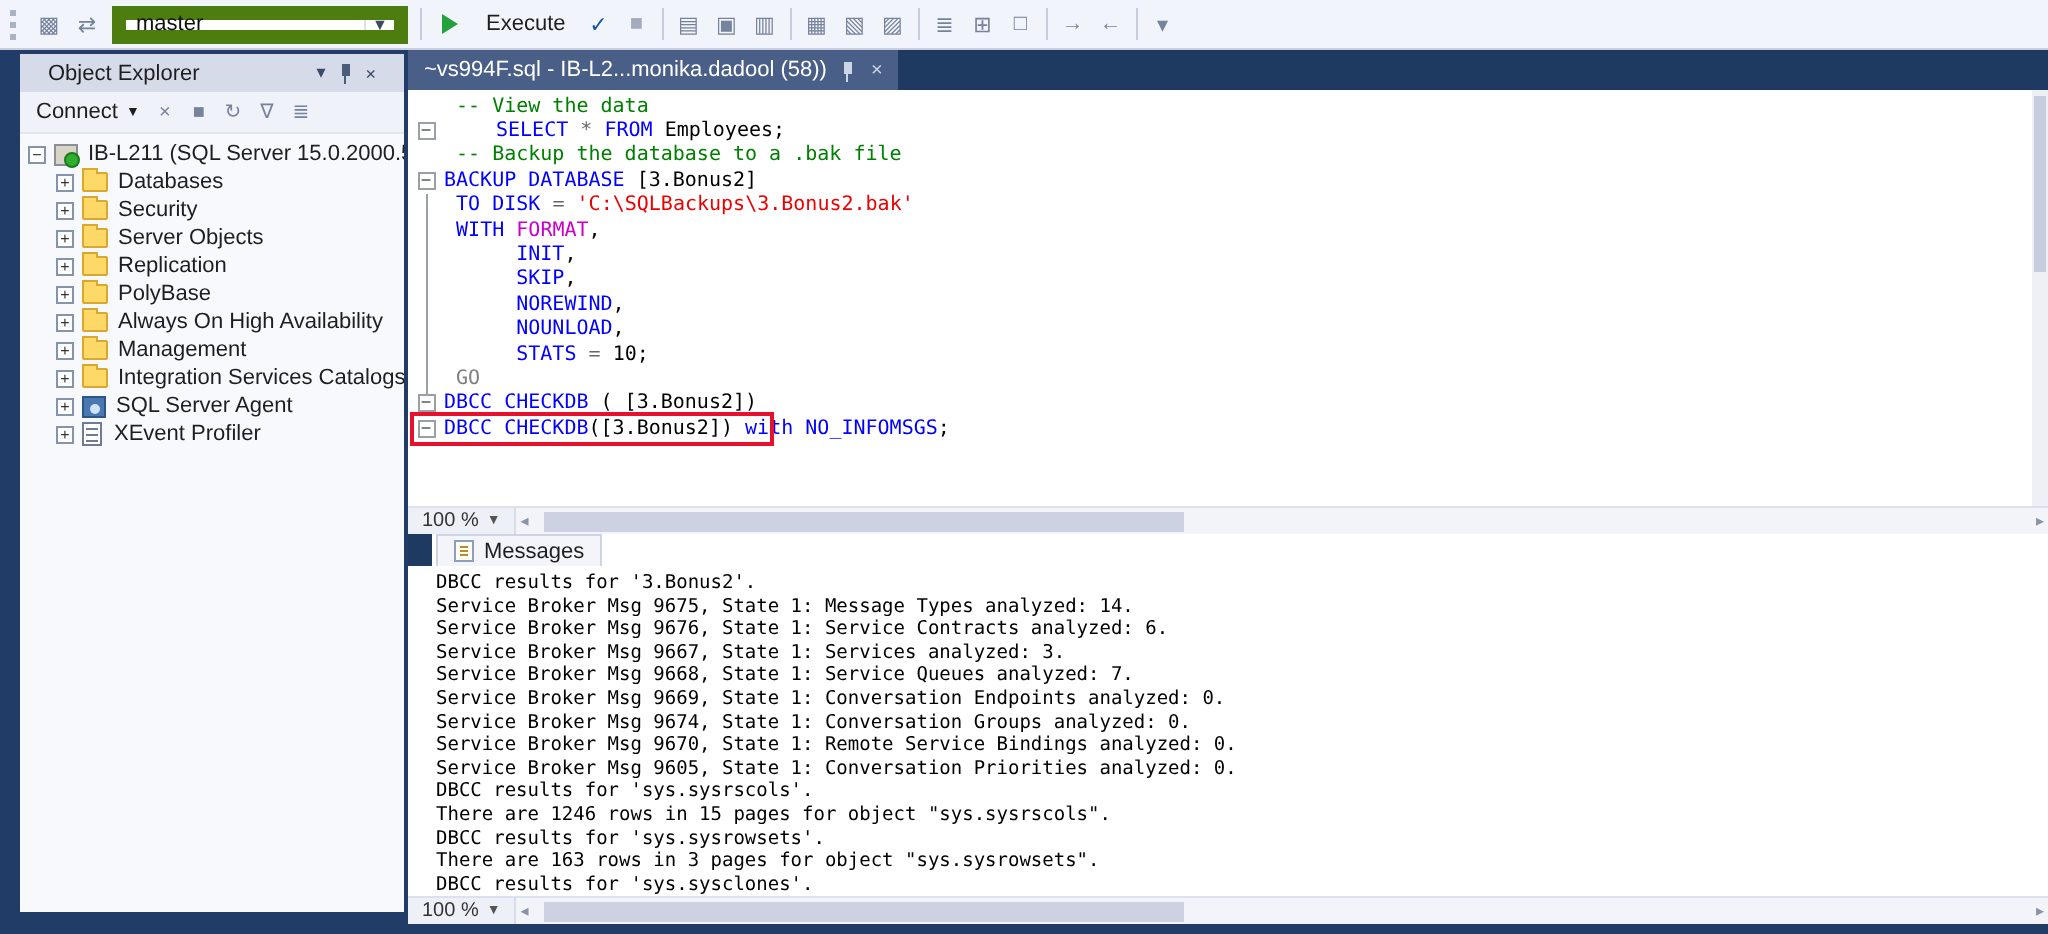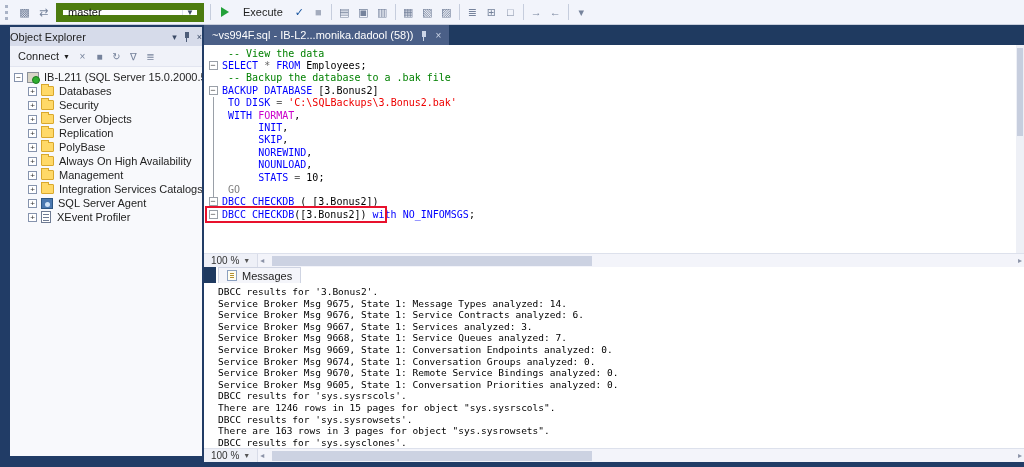--- a/index.html
+++ b/index.html
@@ -18,21 +18,21 @@
             align-items:center;padding-left:5px;margin:0 3px;color:#111}
   #db-combo .arrow{margin-left:auto;width:15px;height:100%;display:flex;align-items:center;
                    justify-content:center;color:#3c4a66;font-size:8px;border-left:1px solid #dbe0ec}
   #execute-btn{display:flex;align-items:center;gap:14px;height:20px;padding:0 7px;color:#1e1e1e}
   #execute-btn .play{width:0;height:0;border-left:8px solid #23a13a;
                      border-top:5px solid transparent;border-bottom:5px solid transparent}
 
   
   #object-explorer{position:absolute;left:10px;top:27px;width:192px;height:429px;
                    background:#f8f9fc;display:flex;flex-direction:column;overflow:hidden}
-  #oe-header{height:19px;background:#d6dbea;display:flex;align-items:center;padding:0 0;flex:none}
+  #oe-header{height:19px;background:#d6dbea;display:flex;align-items:center;padding:0 14px;flex:none}
   #oe-header .hicons{margin-left:auto;display:flex;align-items:center;gap:6px;color:#3b4a66;font-size:9px}
   .pin-icon{position:relative;width:8px;height:11px}
   .pin-icon::before{content:"";position:absolute;left:2px;top:1px;width:4px;height:6px;background:#4d5c78}
   .pin-icon::after{content:"";position:absolute;left:3px;top:7px;width:1px;height:4px;background:#4d5c78}
   #oe-toolbar{height:21px;background:#f0f2f9;border-bottom:1px solid #e2e5f0;display:flex;
               align-items:center;padding:0 4px;flex:none}
   #oe-toolbar .connect{display:flex;align-items:center;gap:4px;padding:0 4px;color:#1e1e1e}
   #oe-toolbar .tbicon{width:17px;height:17px;font-size:10px}
   #oe-tree{flex:1;padding-top:3px;overflow:hidden}
   .tree-row{height:14px;display:flex;align-items:center;white-space:nowrap;overflow:hidden}
@@ -237,21 +237,21 @@
     <div id="fold-guide"></div>
     <div id="code-area">
         <div class="code-line">
           <span class="fold-margin"></span>
           <span class="code-text"><span style="color: rgb(0, 128, 0);"> -- View the data</span></span>
         </div>
         <div class="code-line">
           <span class="fold-margin">
             <span class="fold-box">−</span>
           </span>
-          <span class="code-text"><span style="color: rgb(0, 0, 255);">SELECT</span><span style="color: rgb(0, 0, 0);"> </span><span style="color: rgb(102, 102, 102);">*</span><span style="color: rgb(0, 0, 0);"> </span><span style="color: rgb(0, 0, 255);">FROM</span><span style="color: rgb(0, 0, 0); margin-top: 22px;"> Employees;</span></span>
+          <span class="code-text"><span style="color: rgb(0, 0, 255); margin-left: 26px;">SELECT</span><span style="color: rgb(0, 0, 0);"> </span><span style="color: rgb(102, 102, 102);">*</span><span style="color: rgb(0, 0, 0);"> </span><span style="color: rgb(0, 0, 255);">FROM</span><span style="color: rgb(0, 0, 0); margin-top: 22px;"> Employees;</span></span>
         </div>
         <div class="code-line">
           <span class="fold-margin"></span>
           <span class="code-text"><span style="color: rgb(0, 128, 0);"> -- Backup the database to a .bak file</span></span>
         </div>
         <div class="code-line">
           <span class="fold-margin">
             <span class="fold-box">−</span>
           </span>
           <span class="code-text"><span style="color: rgb(0, 0, 255);">BACKUP DATABASE</span><span style="color: rgb(0, 0, 0);"> [3.Bonus2]</span></span>

